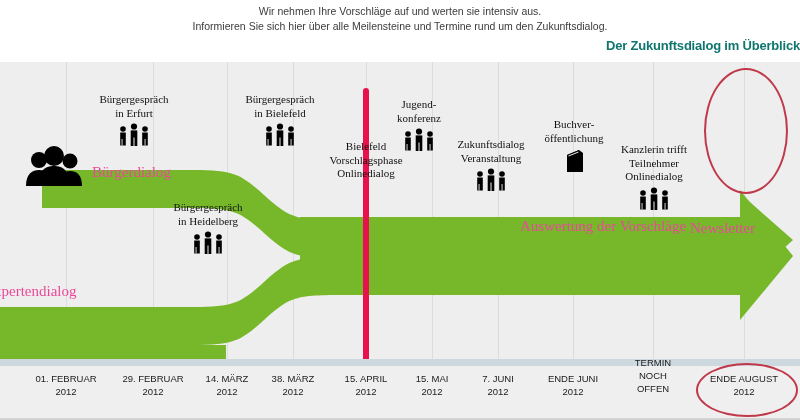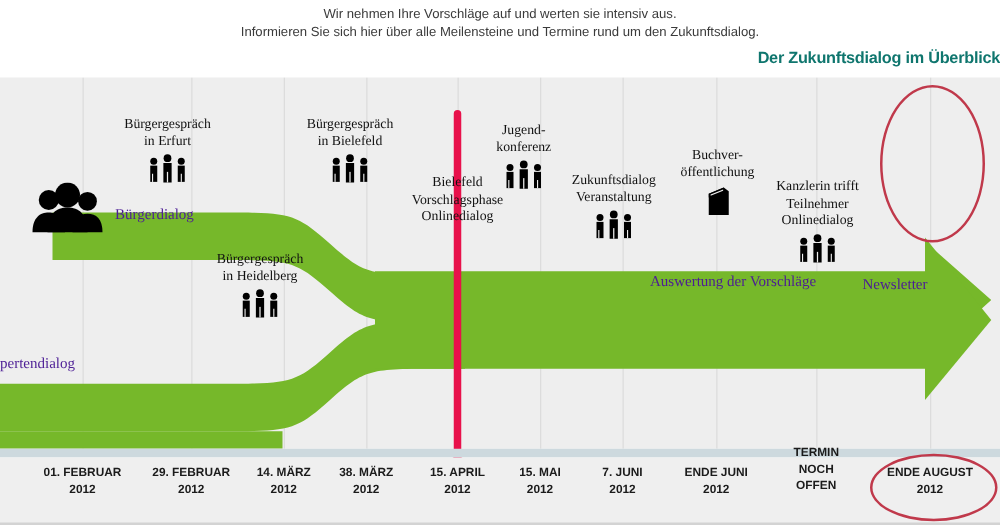--- a/index.html
+++ b/index.html
@@ -48,32 +48,32 @@
     position:absolute;left:359px;top:365px;width:14px;height:14px;
     background:#e8114b;border-radius:50%;
   }
 
   
   .ms{position:absolute;text-align:center;color:#111;font-size:11px;line-height:13.5px;}
   .ms .lbl{white-space:nowrap;}
   .ms .icons{margin-top:2px;}
 
   
-  .flowlbl{position:absolute;font-size:12px;color:#4c1d95;white-space:nowrap;}
+  .flowlbl{position:absolute;font-size:15px;color:#ec4899;white-space:nowrap;}
 
   
   .axisband{
     position:absolute;left:0;top:359px;width:800px;height:7px;
     background:#cdd9de;
   }
   .axisarea{position:absolute;left:0;top:366px;width:800px;height:54px;background:#efefef;}
   .tick{
     position:absolute;top:6px;text-align:center;
     font-family:"Liberation Sans", sans-serif;
-    font-weight:bold;font-size:9.5px;color:#1b1b1b;line-height:13px;
+    font-weight:normal;font-size:9.5px;color:#1b1b1b;line-height:13px;
     width:110px;margin-left:-55px;
   }
   .tickopen{top:-10px;}
 
   
   .ellipse{
     position:absolute;border:2px solid #c0394b;border-radius:50%;
     background:transparent;
   }
   .bottomrule{position:absolute;left:0;top:418px;width:800px;height:2px;background:#d3d3d3;}

